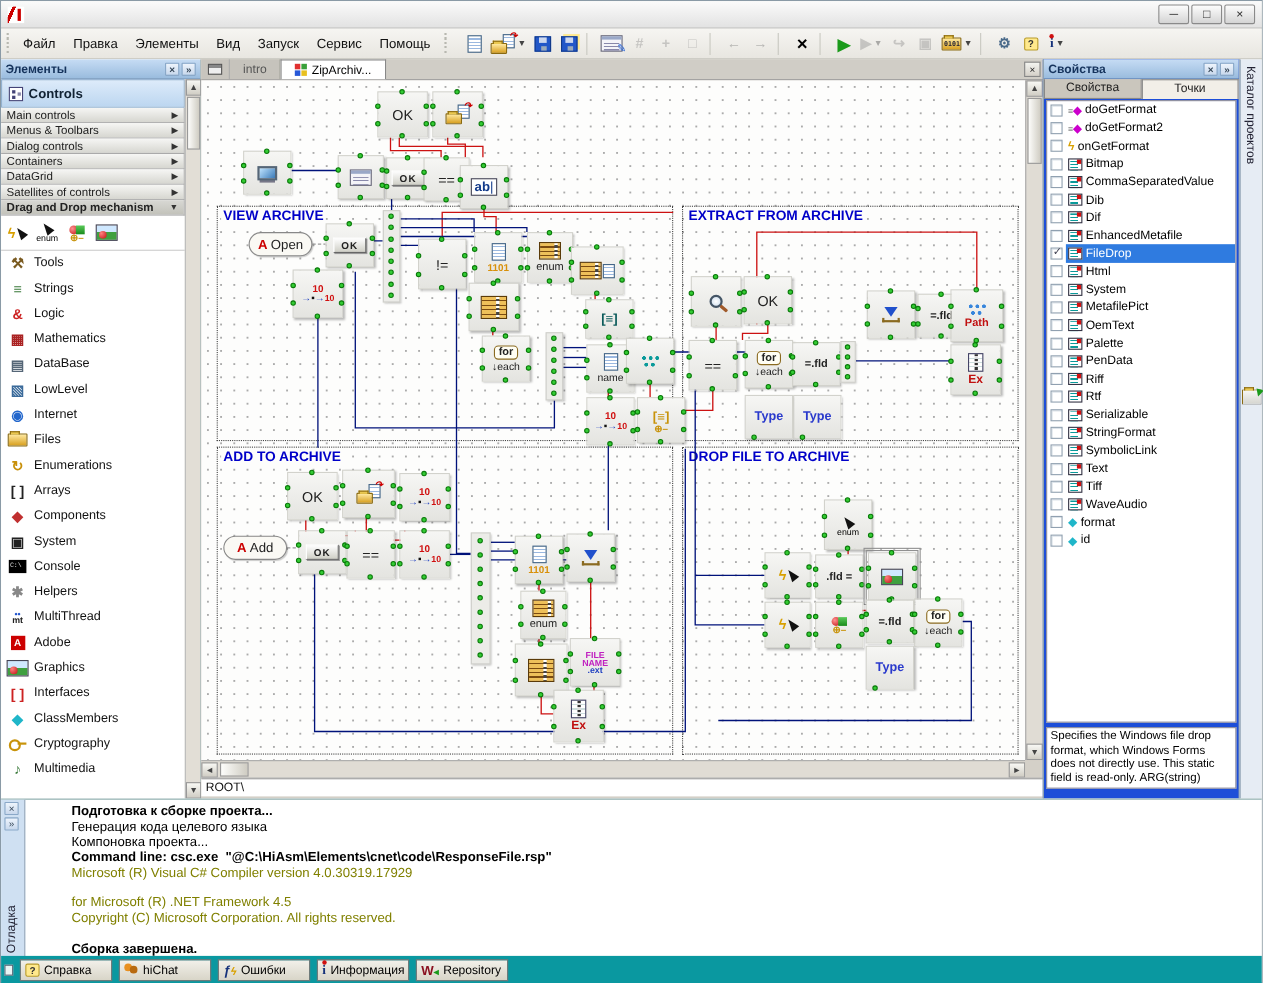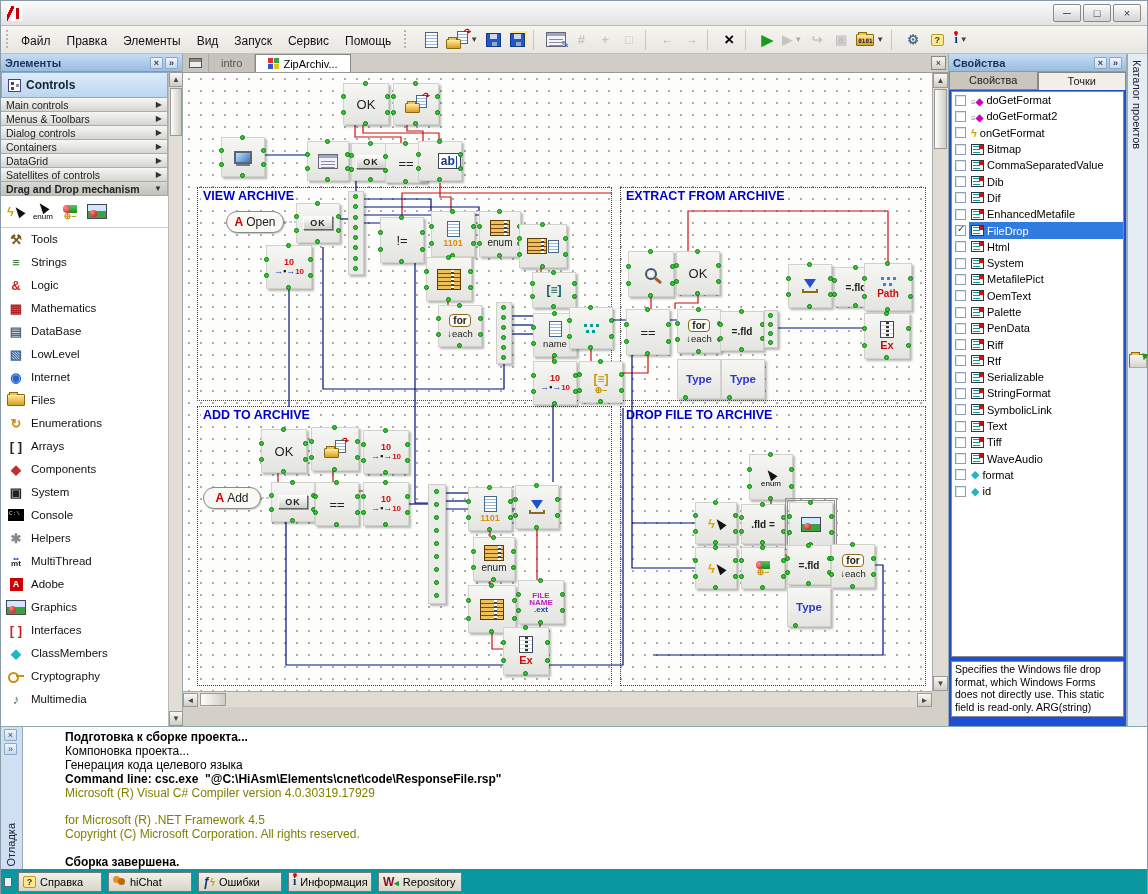--- a/index.html
+++ b/index.html
@@ -607,21 +607,21 @@
           </div>
           <div class="node k-eq" style="left: 202px; top: 70px; width: 42px; height: 40px;">
             <span class="nl lg">==</span>
             <span class="dot" style="left: 50%; top: 0%;"></span>
             <span class="dot" style="left: 50%; top: 100%;"></span>
             <span class="dot" style="left: 0%; top: 33%;"></span>
             <span class="dot" style="left: 0%; top: 72%;"></span>
             <span class="dot" style="left: 100%; top: 33%;"></span>
             <span class="dot" style="left: 100%; top: 72%;"></span>
           </div>
-          <div class="node k-abI" style="left: 235px; top: 68px; width: 44px; height: 40px; align-items: flex-end;">
+          <div class="node k-abI" style="left: 235px; top: 77px; width: 44px; height: 40px;">
             <span class="abI">ab</span>
             <span class="dot" style="left: 50%; top: 0%;"></span>
             <span class="dot" style="left: 50%; top: 100%;"></span>
             <span class="dot" style="left: 0%; top: 33%;"></span>
             <span class="dot" style="left: 0%; top: 72%;"></span>
             <span class="dot" style="left: 100%; top: 33%;"></span>
             <span class="dot" style="left: 100%; top: 72%;"></span>
           </div>
           <div class="node k-rounded" style="left: 43px; top: 138px; width: 58px; height: 22px;">
             <span class="acc">A</span>
@@ -1115,20 +1115,21 @@
         <span class="sarr" style="top:0;width:15px">▲</span>
         <span class="sthumb" style="top:16px;height:60px;width:13px"></span>
         <span class="sarr" style="bottom:0;width:15px">▼</span>
       </div>
       <div id="hscroll">
         <span class="harr" style="left:0">◄</span>
         <span class="sthumb" style="left:17px;top:1px;height:13px;width:26px"></span>
         <span class="harr" style="right:0">►</span>
       </div>
       <div id="corner"></div>
+      <div id="rootbar"><span>ROOT\</span></div>
     </div>
 
     <div id="props">
       <div class="phead">
         <span>Свойства</span>
         <span class="pbtns">
           <span class="pbtn">×</span>
           <span class="pbtn">»</span>
         </span>
       </div>
@@ -1323,22 +1324,22 @@
   </div>
 
   <div id="logpanel">
     <div id="logstrip">
       <span class="pbtn">×</span>
       <span class="pbtn">»</span>
       <span class="vtext-up">Отладка</span>
     </div>
     <div id="loglines">
         <div class="logline bold">Подготовка к сборке проекта...</div>
+        <div class="logline ">Генерация кода целевого языка</div>
         <div class="logline ">Компоновка проекта...</div>
-        <div class="logline ">Генерация кода целевого языка</div>
         <div class="logline bold">Command line: csc.exe  "@C:\HiAsm\Elements\cnet\code\ResponseFile.rsp"</div>
         <div class="logline olive">Microsoft (R) Visual C# Compiler version 4.0.30319.17929</div>
         <div class="logline ">&nbsp;</div>
         <div class="logline olive">for Microsoft (R) .NET Framework 4.5</div>
         <div class="logline olive">Copyright (C) Microsoft Corporation. All rights reserved.</div>
         <div class="logline ">&nbsp;</div>
         <div class="logline bold">Сборка завершена.</div>
       </div>
   </div>
 

